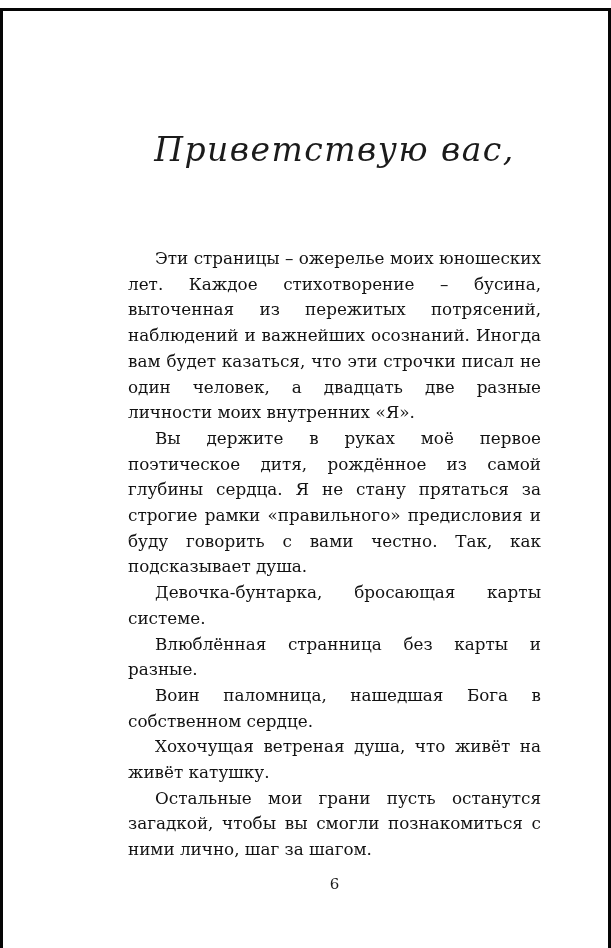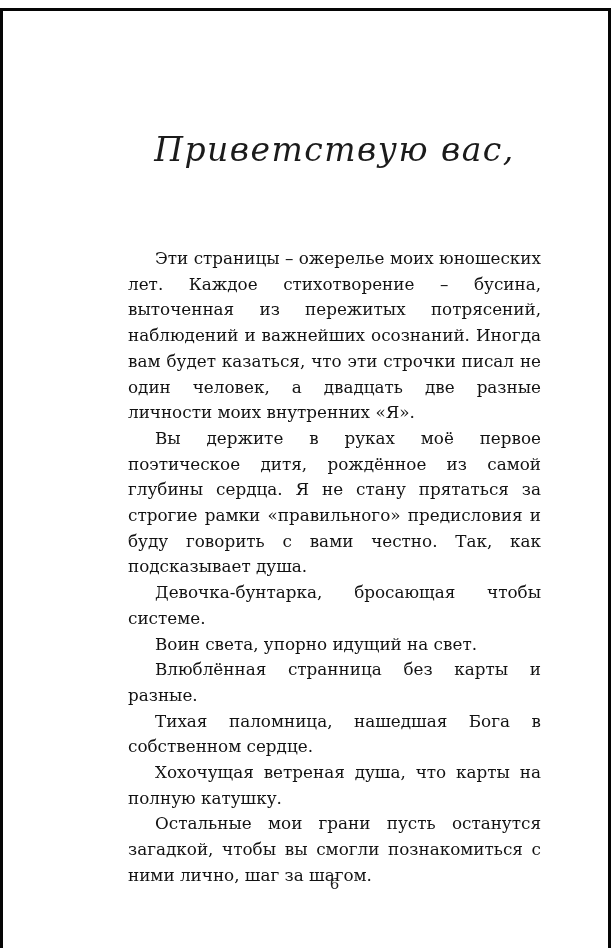--- a/index.html
+++ b/index.html
@@ -69,24 +69,23 @@
 <div class="page">
   <div class="content">
 
     <h1 class="title">
       <span class="title-line">Приветствую вас,</span>
     </h1>
 
     <div class="body">
       <p>Эти страницы – ожерелье моих юношеских лет. Каждое стихотворение – бусина, выточенная из пережитых потрясений, наблюдений и важнейших осознаний. Иногда вам будет казаться, что эти строчки писал не один человек, а двадцать две разные личности моих внутренних «Я».</p>
       <p>Вы держите в руках моё первое поэтическое дитя, рождённое из самой глубины сердца. Я не стану прятаться за строгие рамки «правильного» предисловия и буду говорить с вами честно. Так, как подсказывает душа.</p>
-      <p>Девочка-бунтарка, бросающая чтобы системе.</p>
-      <p>Воин света, упорно идущий на свет.</p>
+      <p>Девочка-бунтарка, бросающая карты системе.</p>
       <p>Влюблённая странница без карты и разные.</p>
-      <p>Тихая паломница, нашедшая Бога в собственном сердце.</p>
-      <p>Хохочущая ветреная душа, что карты на полную катушку.</p>
+      <p>Воин паломница, нашедшая Бога в собственном сердце.</p>
+      <p>Хохочущая ветреная душа, что живёт на живёт катушку.</p>
       <p>Остальные мои грани пусть останутся загадкой, чтобы вы смогли познакомиться с ними лично, шаг за шагом.</p>
     </div>
 
   </div>
 
   <div class="page-number">6</div>
 </div>
 
 </body></html>

